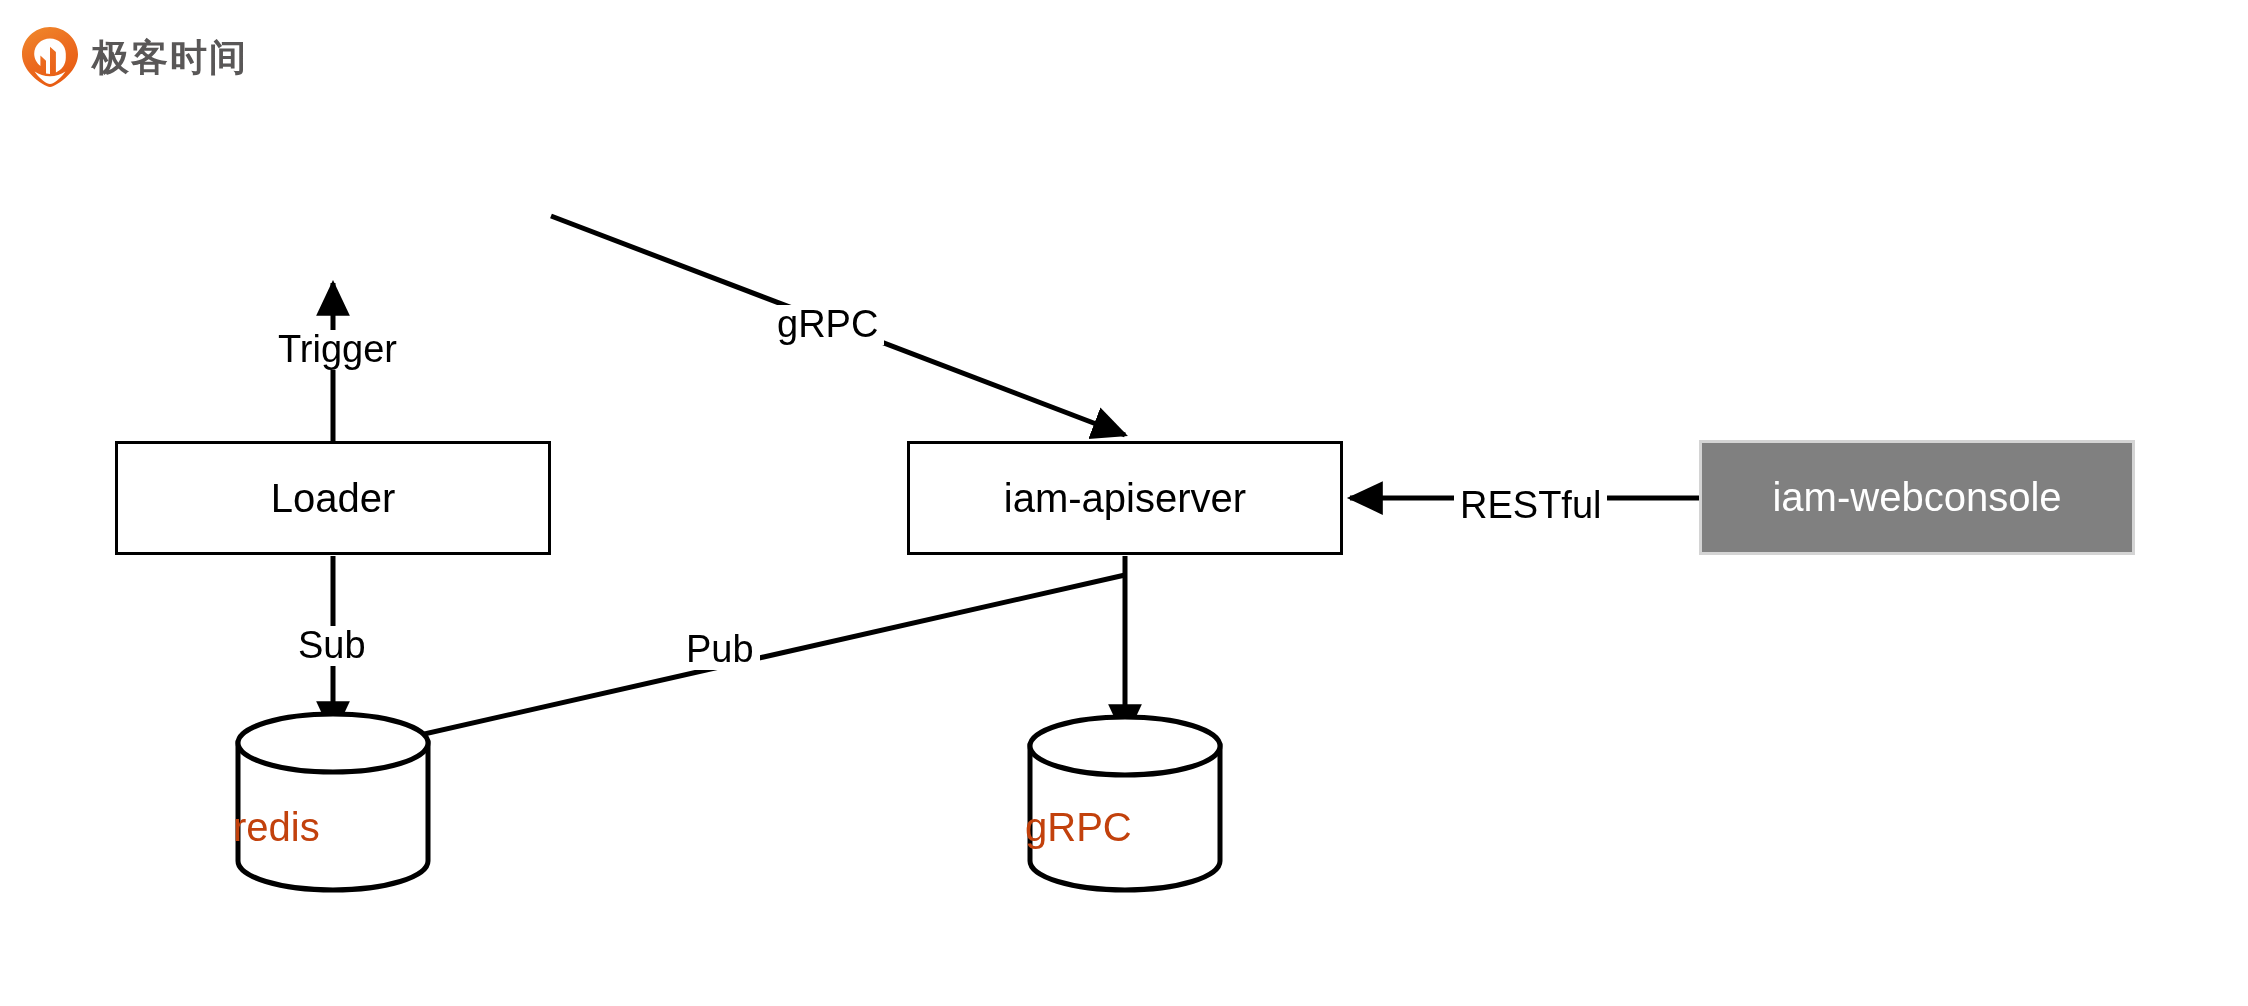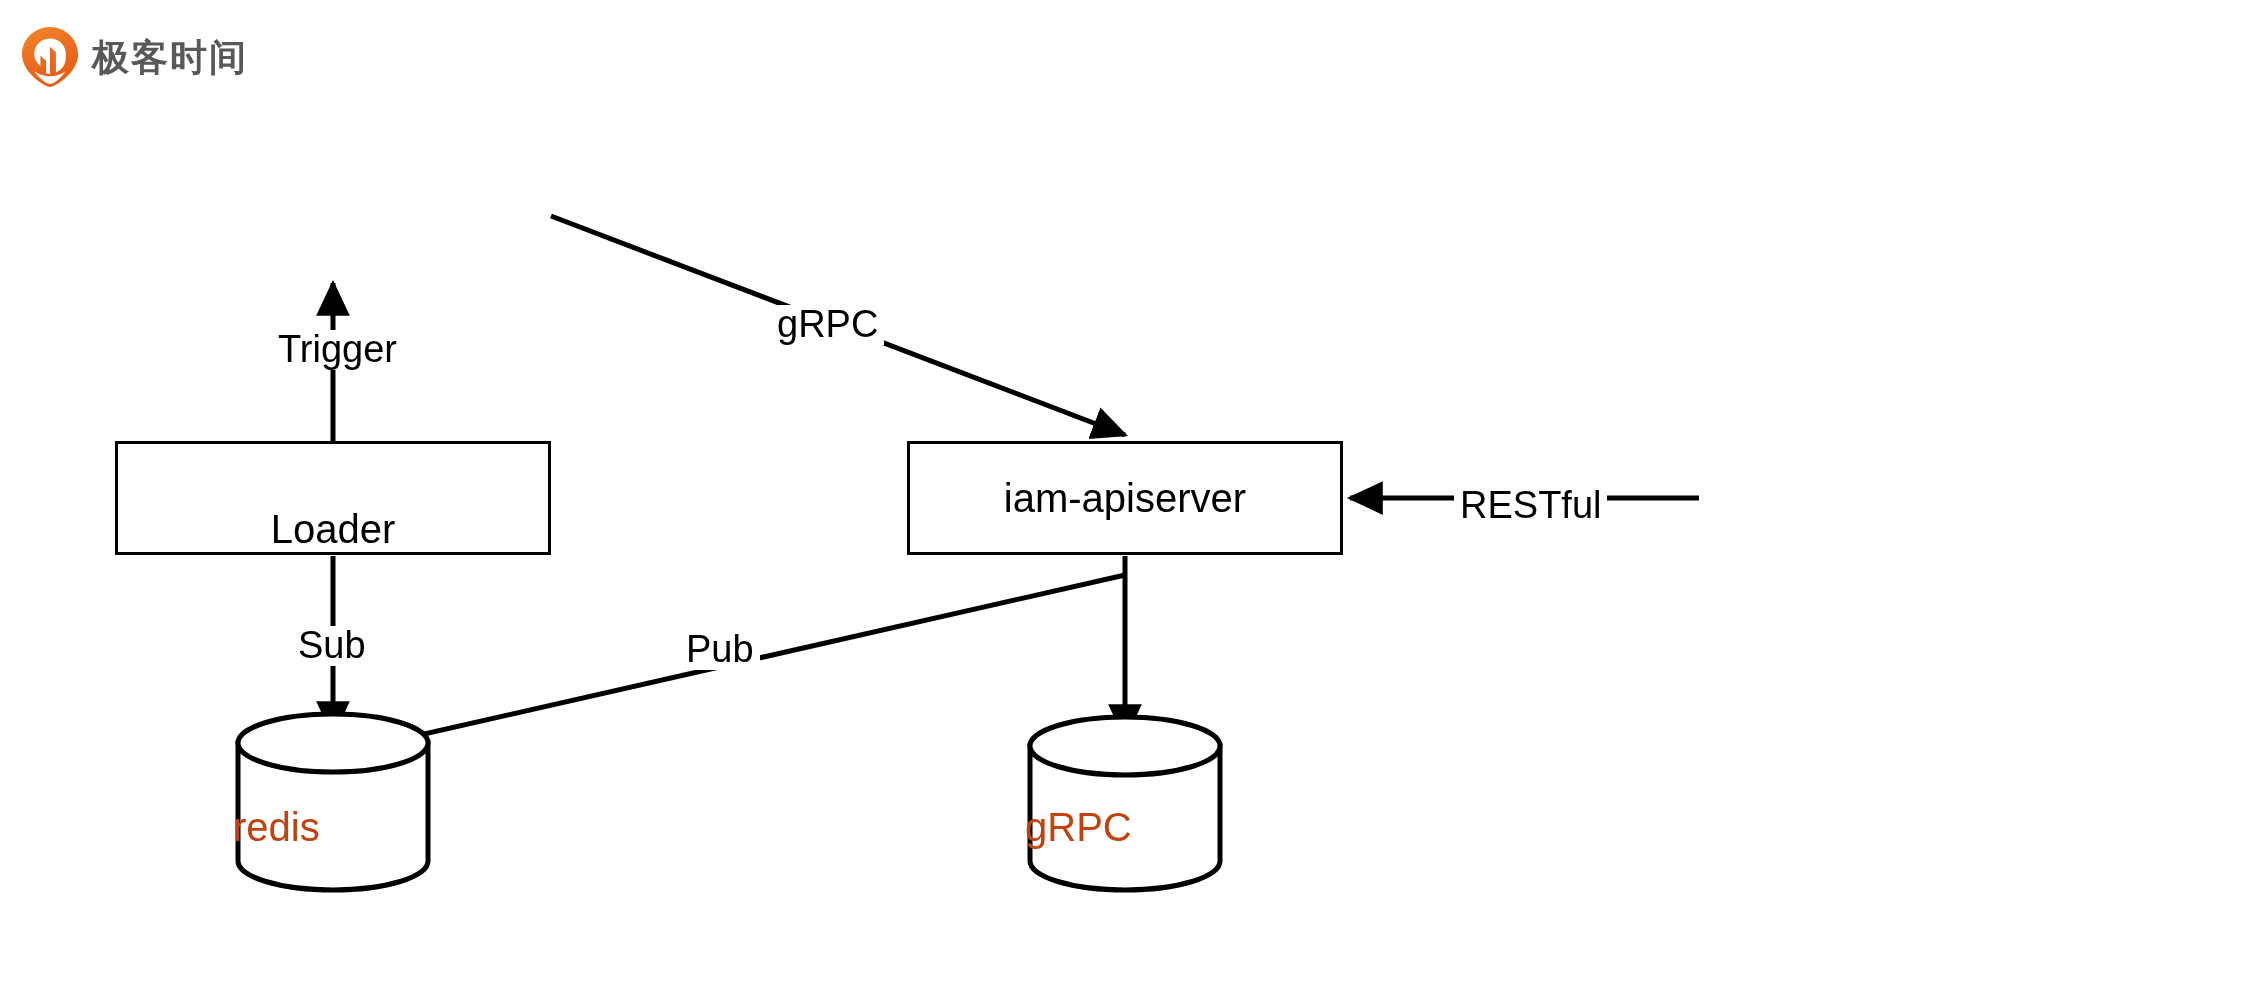--- a/index.html
+++ b/index.html
@@ -147,28 +147,31 @@
       <ellipse cx="333" cy="743" rx="95" ry="29" fill="#ffffff" stroke="#000000" stroke-width="5"></ellipse>
     </g>
 
     <g>
       <path d="M 1030 746 L 1030 861 A 95 29 0 0 0 1220 861 L 1220 746 Z" fill="#ffffff" stroke="#000000" stroke-width="5"></path>
       <ellipse cx="1125" cy="746" rx="95" ry="29" fill="#ffffff" stroke="#000000" stroke-width="5"></ellipse>
     </g>
   </svg>
 
 
-  <div class="node-box" style="left:115px; top:441px; width:436px; height:114px;align-items:flex-end;">
+  <div class="node-box" style="left:115px; top:441px; width:436px; height:114px;">
     <span>Loader</span>
   </div>
 
   <div class="node-box" style="left:907px; top:441px; width:436px; height:114px;">
     <span>iam-apiserver</span>
   </div>
 
+  <div class="node-box shaded" style="left:1699px; top:440px; width:436px; height:115px;">
+    <span>iam-webconsole</span>
+  </div>
 
   <div class="cyl-label" style="left:233px; top:805px; width:200px;">redis</div>
 
   <div class="cyl-label" style="left:1025px; top:805px; width:200px;">gRPC</div>
 
   <div class="edge-label" style="left:256px; top:330px;margin-left:16px;">Trigger</div>
 
   <div class="edge-label" style="left:771px; top:305px;">gRPC</div>
 
   <div class="edge-label" style="left:1438px; top:486px;margin-left:16px;">RESTful</div>

